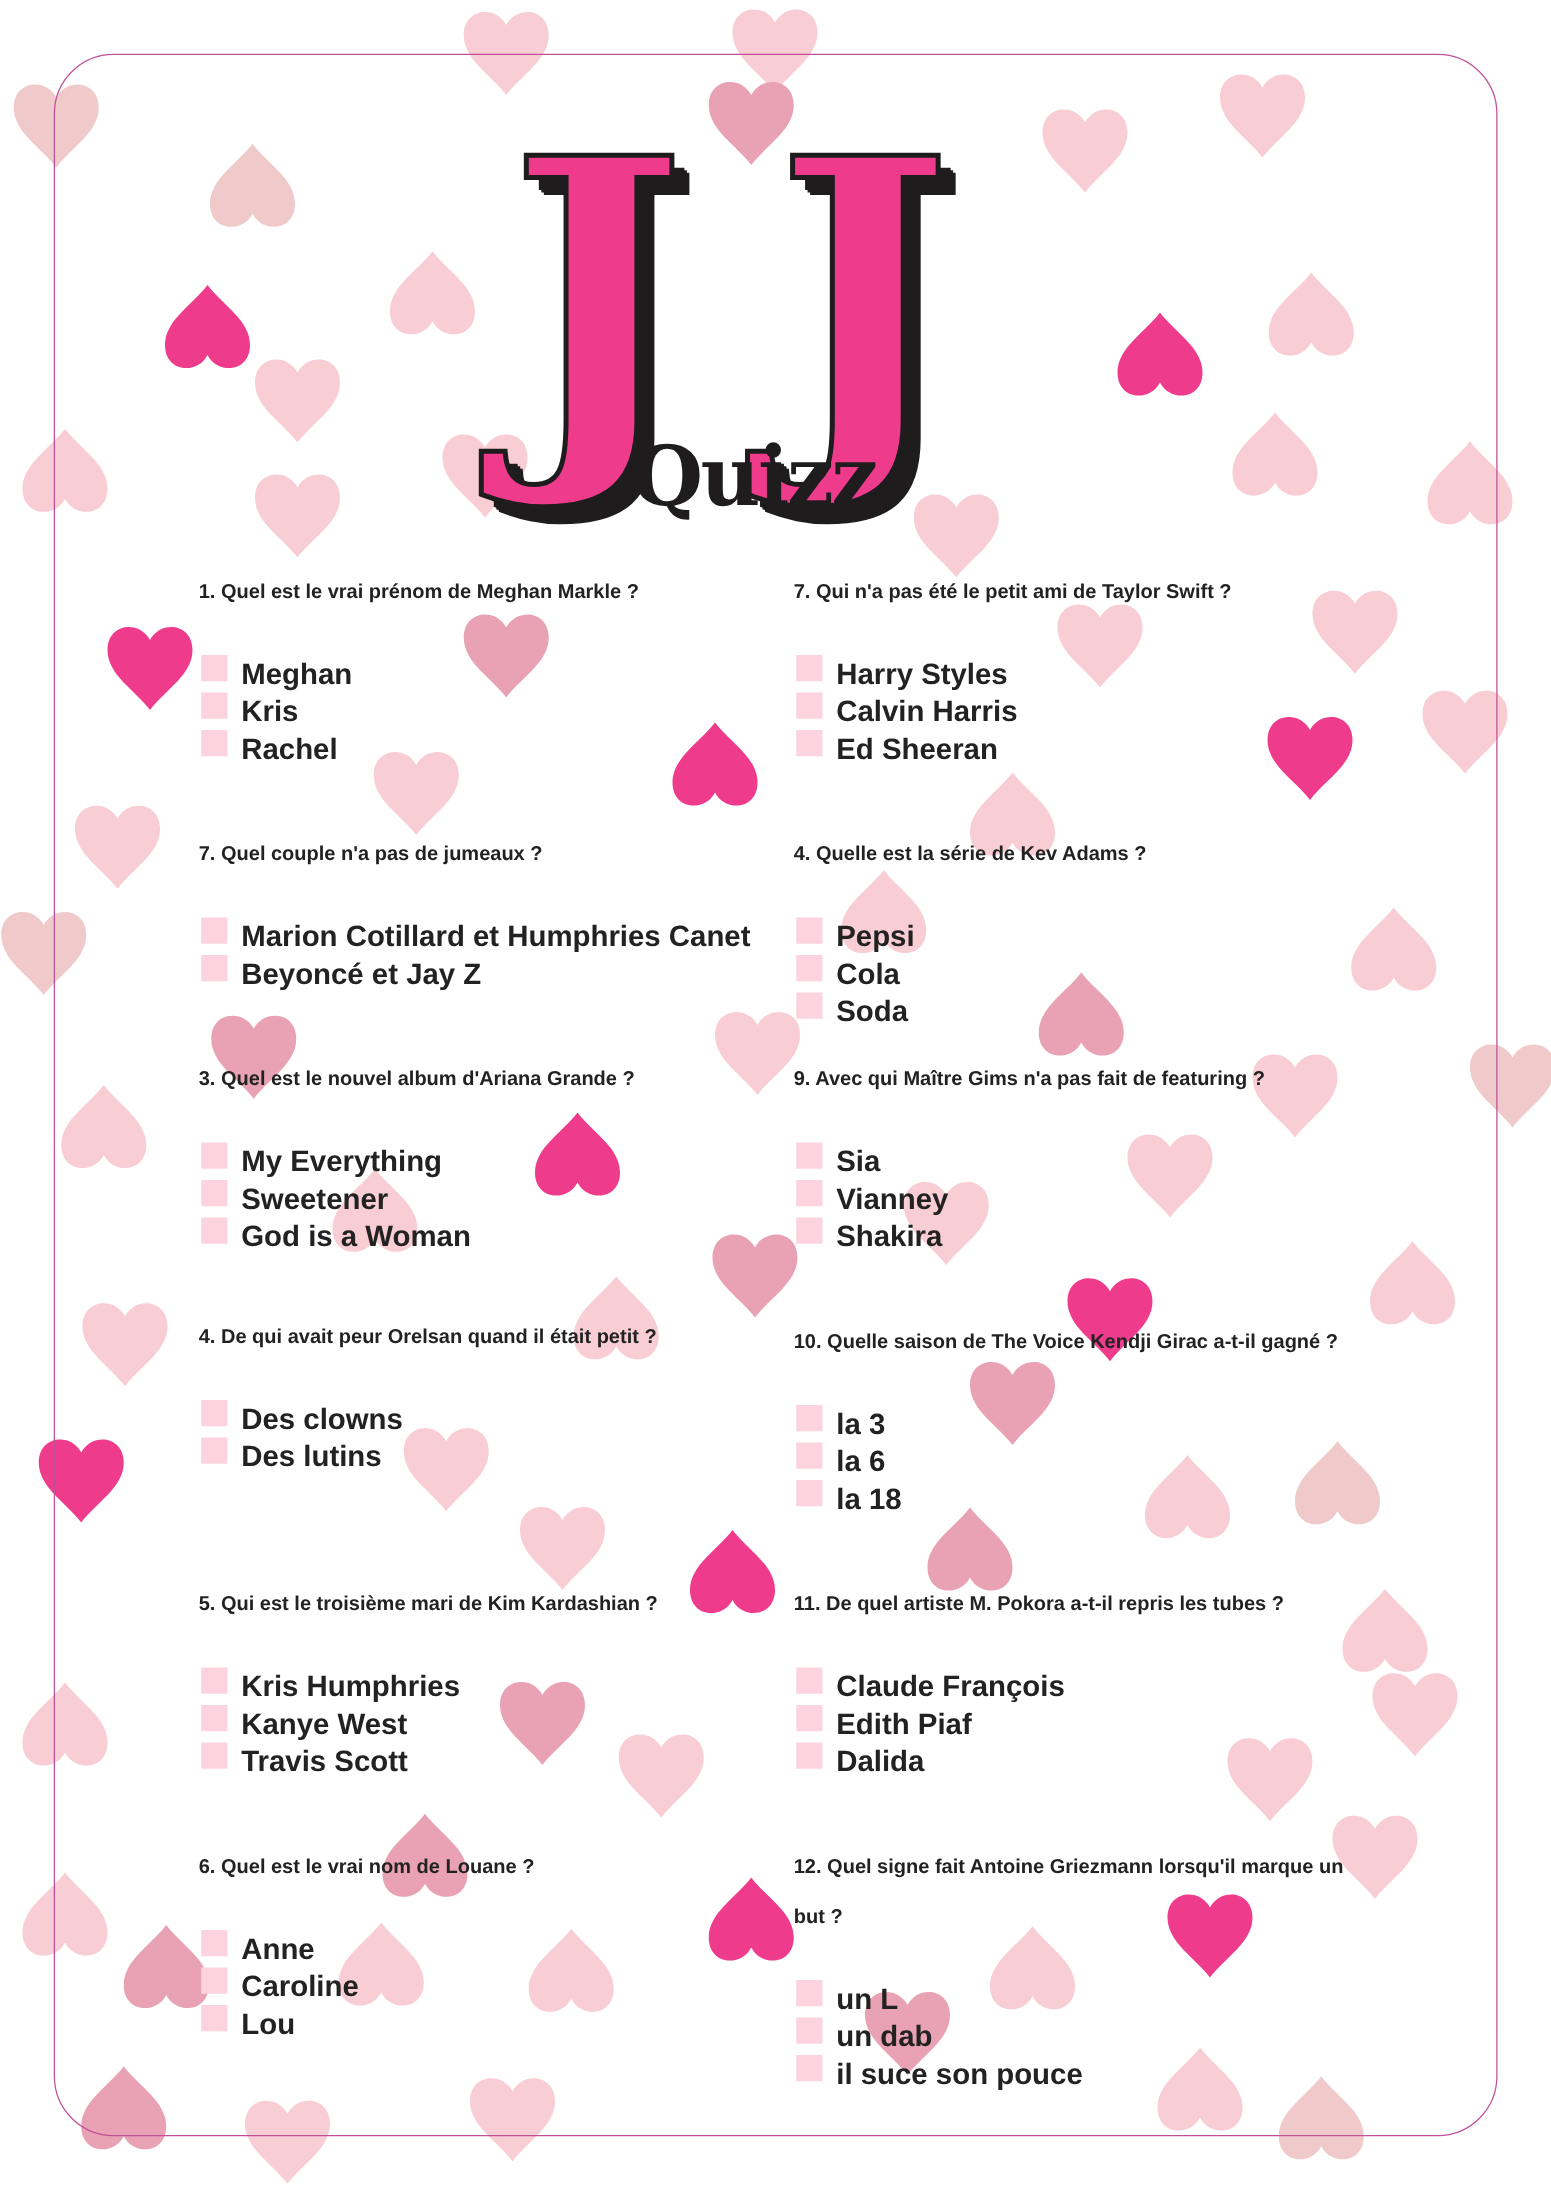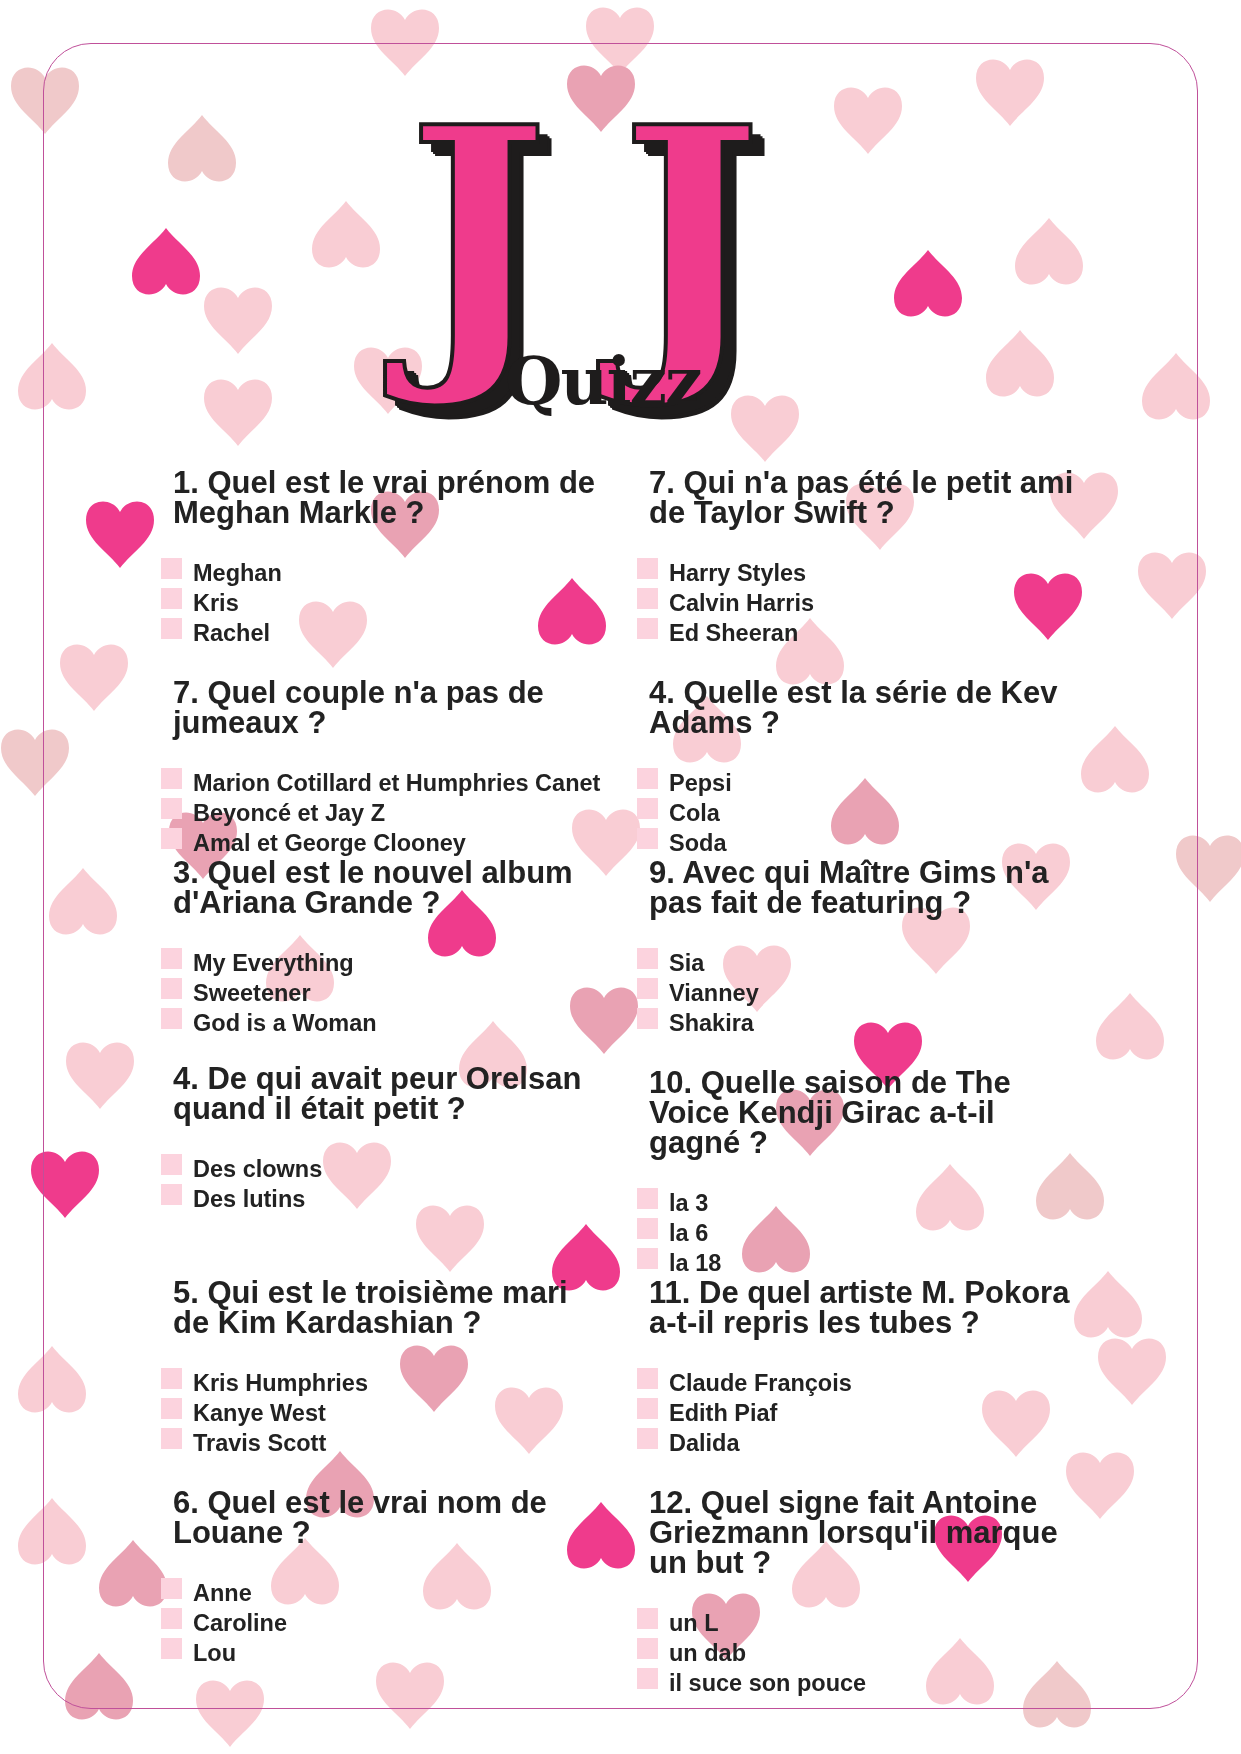--- a/index.html
+++ b/index.html
@@ -23,21 +23,21 @@
   .title-quizz {
     position: absolute; left: 505px; top: 345px; width: 235px; text-align: left;
     font-family: "DejaVu Serif", serif; font-weight: bold; font-size: 66px; line-height: 72px;
     color: #1e1c1c; letter-spacing: -2px; z-index: 2;
   }
   .col { position: absolute; top: 454px; z-index: 3; }
   .col.left { left: 159px; width: 460px; }
   .col.right { left: 635px; width: 460px; }
   .question { position: absolute; left: 0; width: 460px; }
   .q-text {
-    font-weight: bold; font-size: 31px; line-height: 30px; color: #222222; margin: 14px;
+    font-weight: bold; font-size: 16px; line-height: 40px; color: #222222; margin: 0;
   }
   .options { margin-top: 30px; }
   .option { display: flex; align-items: flex-start; height: 30px; }
   .checkbox {
     width: 21px; height: 21px; background: #fcd3de; margin-left: 2px; margin-right: 11px; flex: none;
   }
   .opt-label { font-weight: bold; font-size: 23.5px; color: #222222; line-height: 30px; }
 </style>
 </head>
 <body>
@@ -169,24 +169,20 @@
     <p class="q-text">7. Quel couple n'a pas de jumeaux ?</p>
     <div class="options">
       <div class="option">
           <span class="checkbox"></span>
           <span class="opt-label">Marion Cotillard et Humphries Canet</span>
         </div>
       <div class="option">
           <span class="checkbox"></span>
           <span class="opt-label">Beyoncé et Jay Z</span>
         </div>
-      <div class="option">
-          <span class="checkbox"></span>
-          <span class="opt-label">Amal et George Clooney</span>
-        </div>
     </div>
   </div>
   <div class="question" style="top:390px;">
     <p class="q-text">3. Quel est le nouvel album d'Ariana Grande ?</p>
     <div class="options">
       <div class="option">
           <span class="checkbox"></span>
           <span class="opt-label">My Everything</span>
         </div>
       <div class="option">

